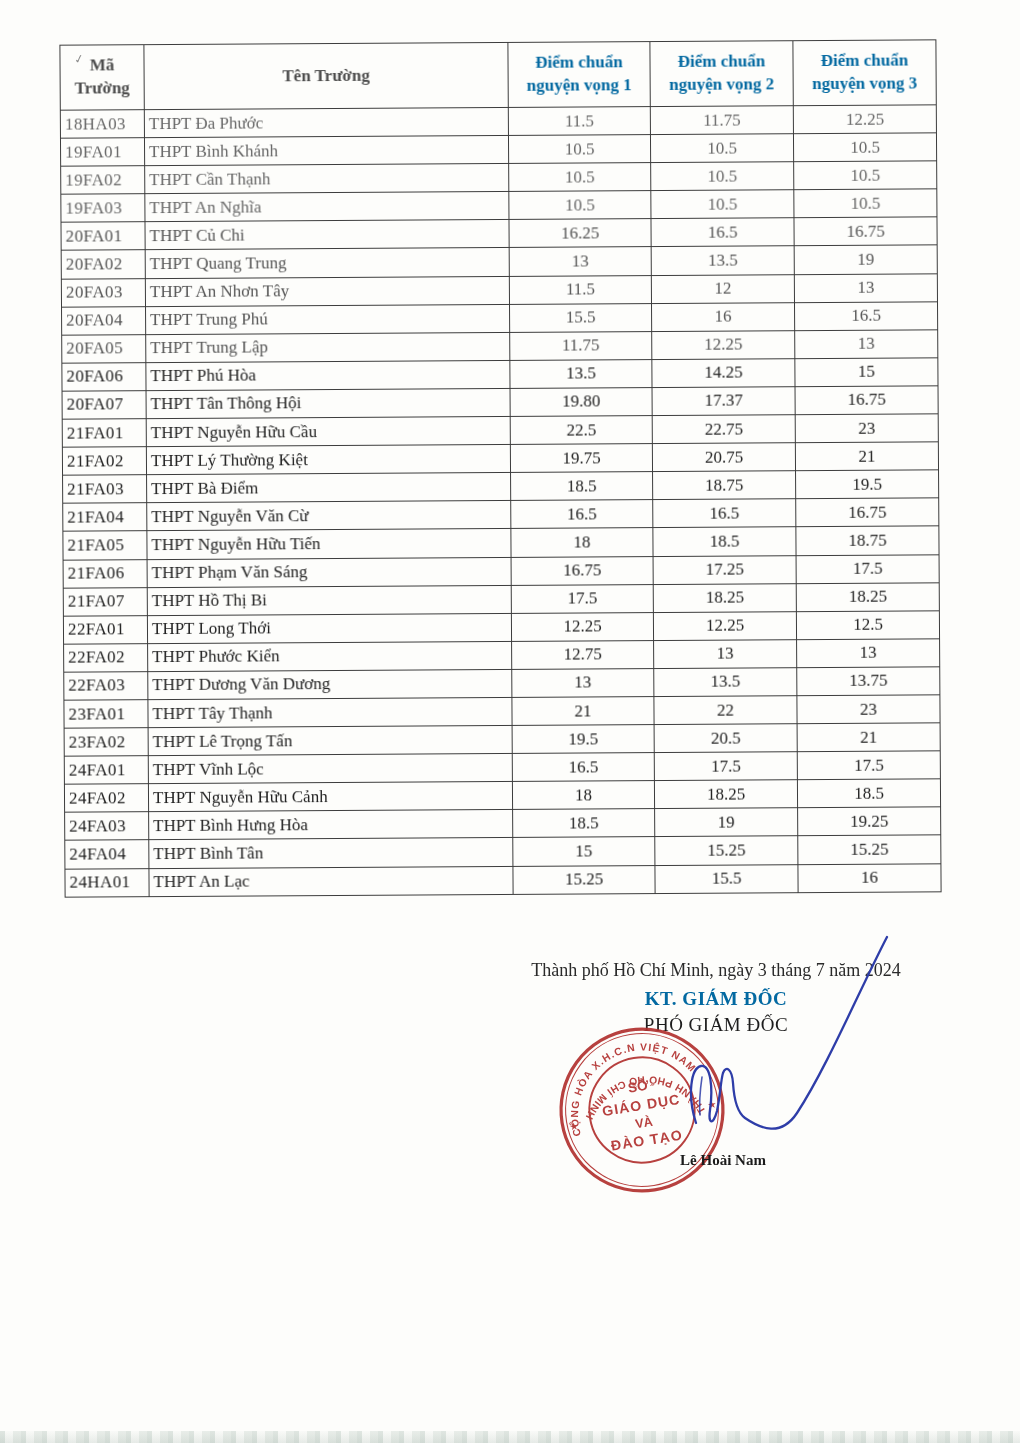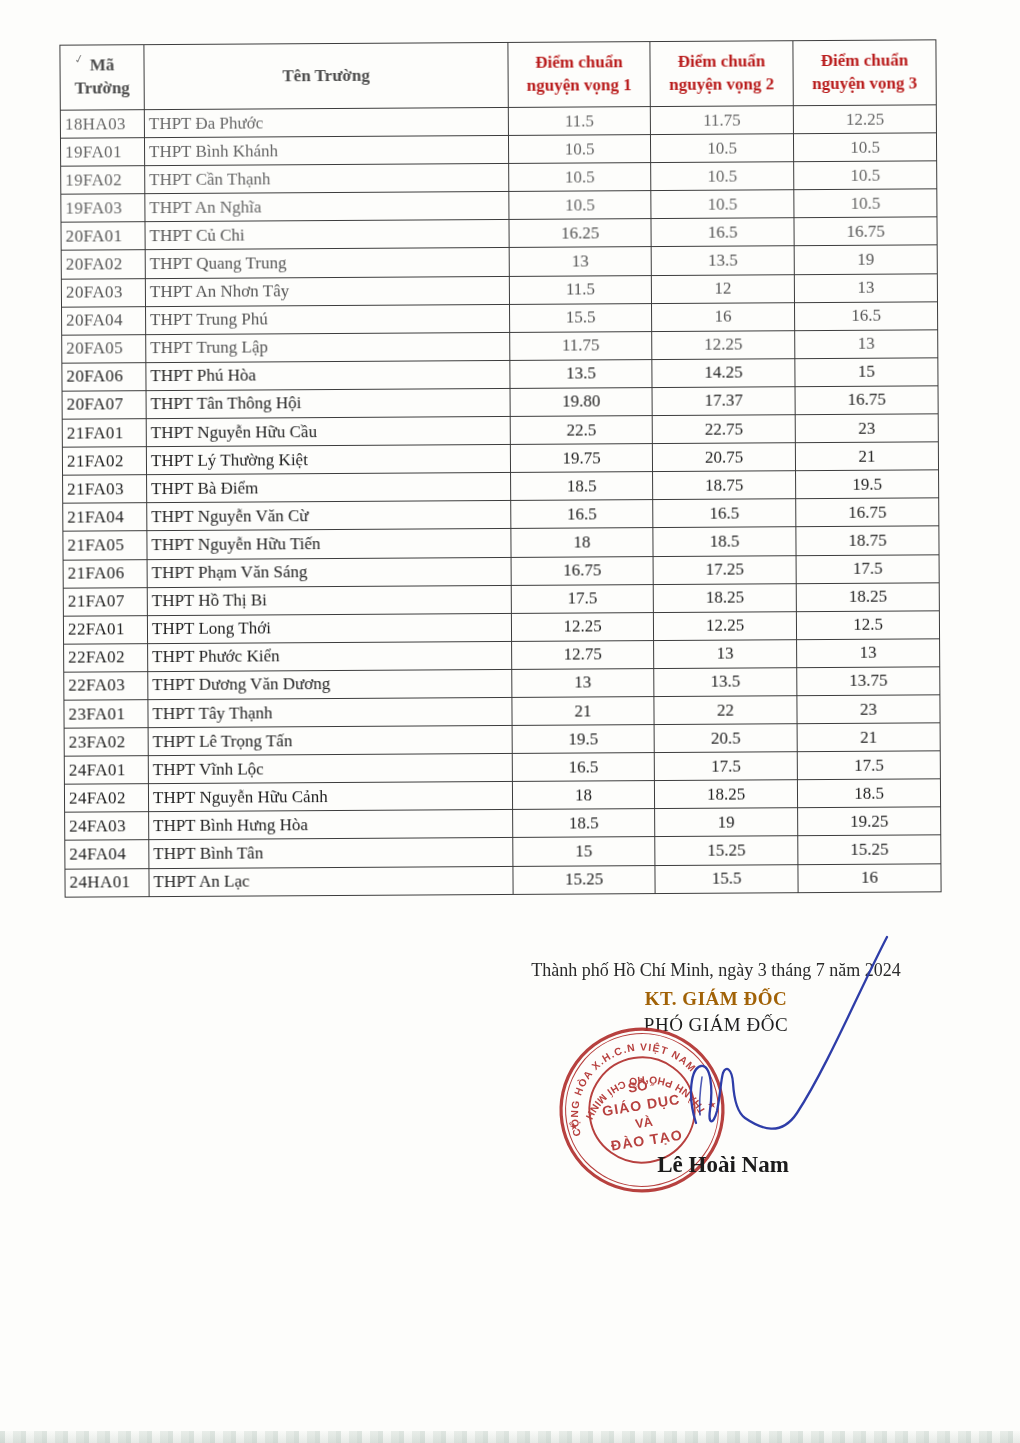--- a/index.html
+++ b/index.html
@@ -33,41 +33,41 @@
   table.score-table col.c3{width:142px;}
   table.score-table col.c4{width:143px;}
   table.score-table col.c5{width:143px;}
   table.score-table th,table.score-table td{
     border:1.6px solid #3c3c3c;
     padding:0 4px;
     background:transparent;
   }
   table.score-table th{
     height:64px;font-weight:bold;font-size:17px;line-height:1.35;
-    text-align:center;white-space:pre-line;color:#b91c1c;
+    text-align:center;white-space:pre-line;color:#0369a1;
   }
   table.score-table td{height:27.1px;font-size:17px;}
   td.c-code{text-align:left;font-size:15.5px;letter-spacing:.4px;}
   td.c-name{text-align:left;padding-left:7px;}
   td.c-num{text-align:center;}
   
   table.score-table tbody tr:nth-child(-n+9) td{color:#555;}
   table.score-table tbody tr:nth-child(-n+4) td{color:#676767;}
   table.score-table thead th:nth-child(-n+2){color:#4c4c4c;}
 
   
   .sign-block{position:absolute;left:500px;top:960px;width:432px;text-align:center;color:#1c1c1c;}
   .place-date{
     font-size:18px;white-space:nowrap;color:#2a2a2a;
   }
-  .sig-title{font-weight:bold;font-size:19px;letter-spacing:.5px;line-height:1.2;margin-top:7px;color:#a16207;}
+  .sig-title{font-weight:bold;font-size:19px;letter-spacing:.5px;line-height:1.2;margin-top:7px;color:#0369a1;}
   .sig-title2{font-weight:normal;font-size:19px;letter-spacing:.5px;line-height:1.2;margin-top:3px;color:#1d1d1d;}
   .signer-name{
     position:absolute;left:638px;top:1152px;width:170px;text-align:center;
-    font-weight:bold;font-size:23px;color:#1b1b1b;
+    font-weight:bold;font-size:15px;color:#1b1b1b;
   }
 
   
   .stamp{
     position:absolute;left:556px;top:1024px;width:172px;height:172px;
     transform:rotate(-9deg);
     opacity:.92;
   }
   .stamp text{font-family:"Liberation Sans","DejaVu Sans",sans-serif;}
 

